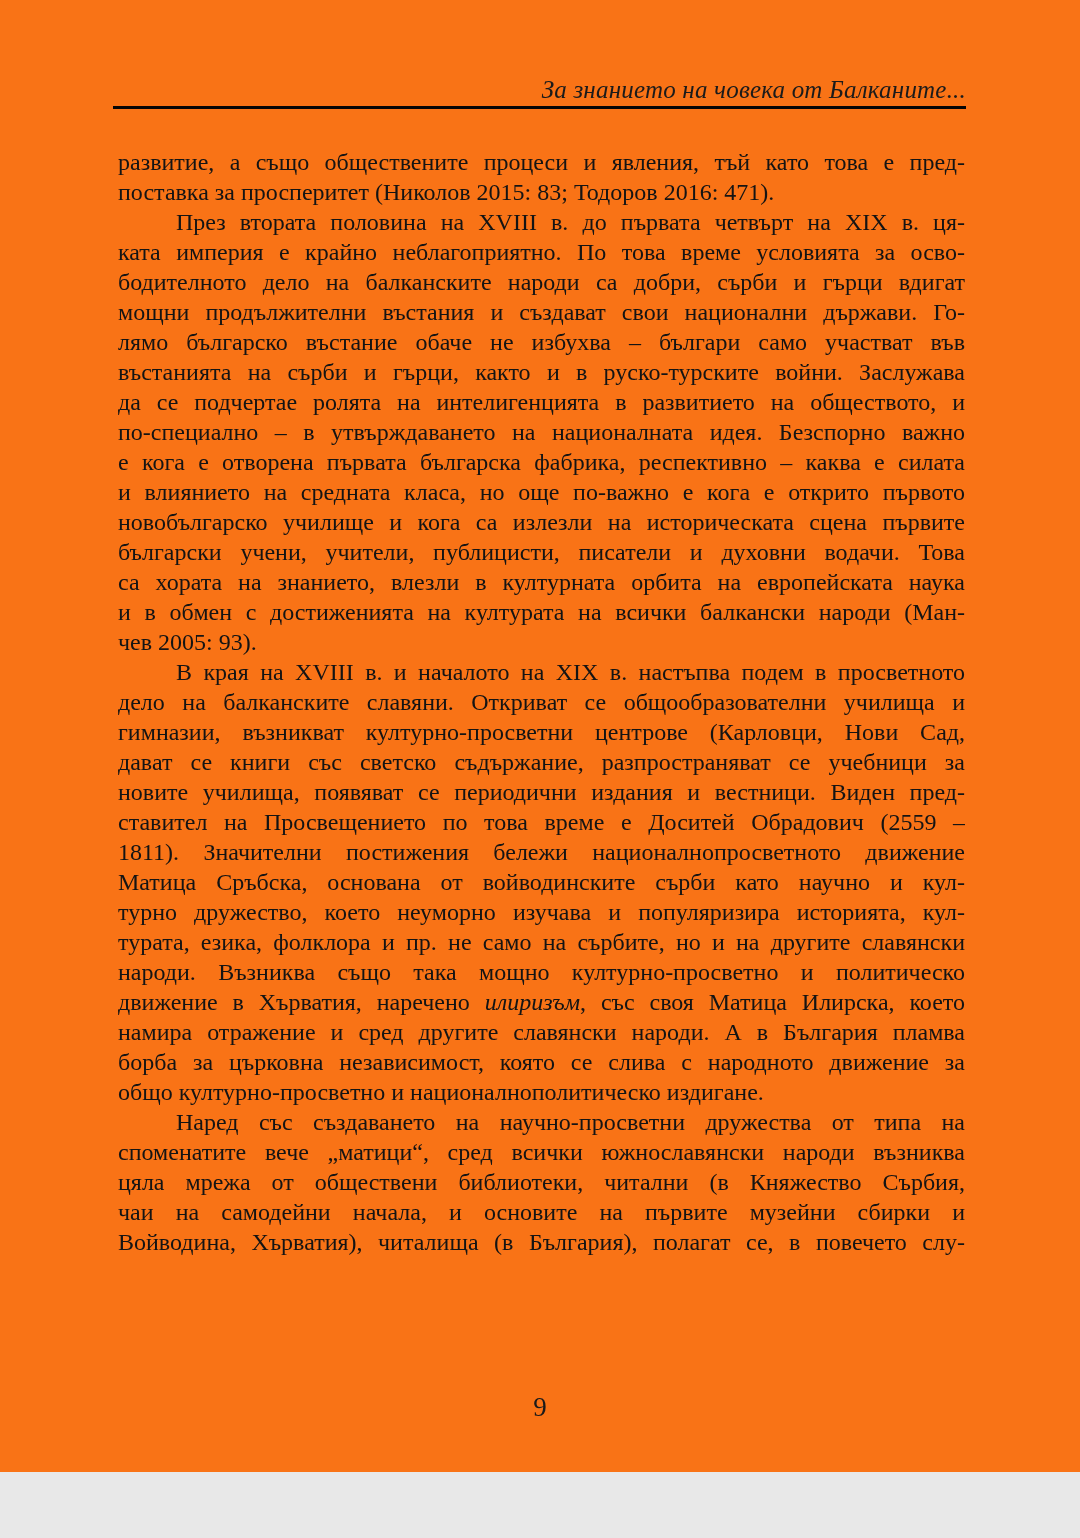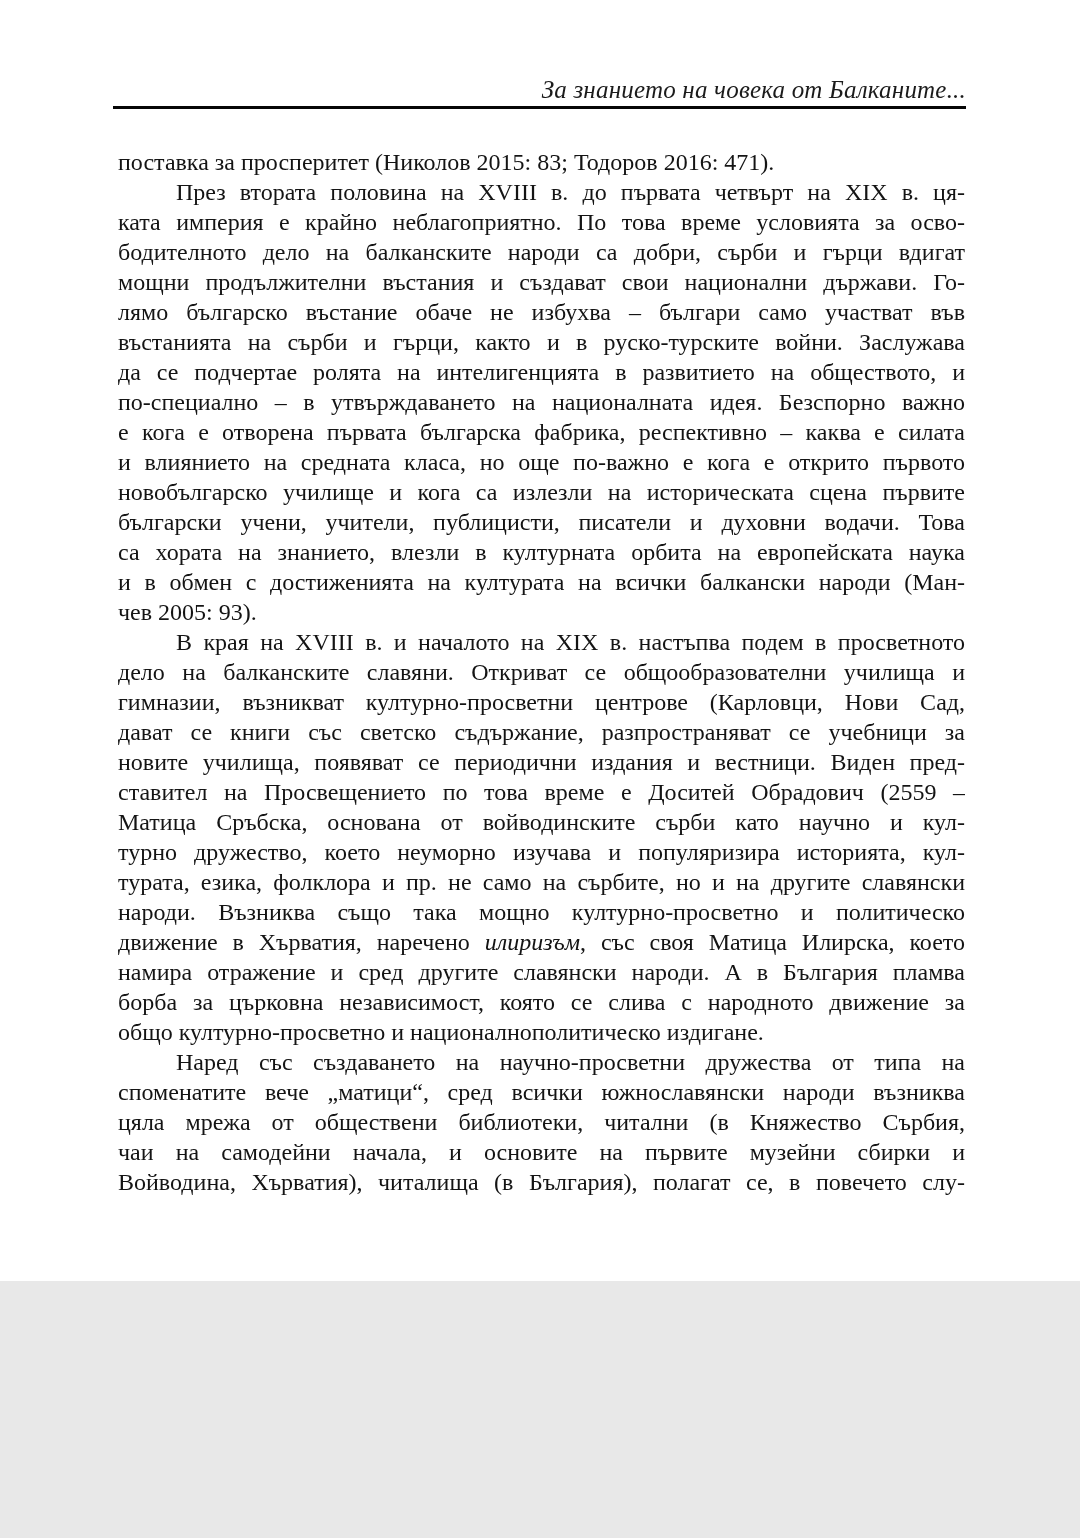--- a/index.html
+++ b/index.html
@@ -3,23 +3,23 @@
 <meta charset="utf-8">
 <style>
   html, body {
     margin: 0;
     padding: 0;
     background: #e8e8e8;
   }
   .sheet {
     position: relative;
     width: 1080px;
-    height: 1281px;
+    height: 1472px;
     margin: 0 auto;
-    background: #ffffff;
+    background: #f97316;
     font-family: "Liberation Serif", "DejaVu Serif", serif;
     color: #141414;
     overflow: hidden;
   }
   .running-header {
     position: absolute;
     top: 76px;
     right: 114px;
     font-size: 25px;
     font-style: italic;
@@ -69,20 +69,21 @@
   }
 </style>
 </head>
 <body>
 
 <div class="sheet">
   <div class="running-header">За знанието на човека от Балканите...</div>
   <div class="header-rule"></div>
   <div class="body-text">
       <div class="para">
+        <div class="line"><span>развитие, а също обществените процеси и явления, тъй като това е пред-</span></div>
         <div class="line end"><span>поставка за просперитет (Николов 2015: 83; Тодоров 2016: 471).</span></div>
       </div>
       <div class="para indent">
         <div class="line"><span>През втората половина на XVIII в. до първата четвърт на XIX в. ця-</span></div>
         <div class="line"><span>ката империя е крайно неблагоприятно. По това време условията за осво-</span></div>
         <div class="line"><span>бодителното дело на балканските народи са добри, сърби и гърци вдигат</span></div>
         <div class="line"><span>мощни продължителни въстания и създават свои национални държави. Го-</span></div>
         <div class="line"><span>лямо българско въстание обаче не избухва – българи само участват във</span></div>
         <div class="line"><span>въстанията на сърби и гърци, както и в руско-турските войни. Заслужава</span></div>
         <div class="line"><span>да се подчертае ролята на интелигенцията в развитието на обществото, и</span></div>
@@ -95,20 +96,21 @@
         <div class="line"><span>и в обмен с достиженията на културата на всички балкански народи (Ман-</span></div>
         <div class="line end"><span>чев 2005: 93).</span></div>
       </div>
       <div class="para indent">
         <div class="line"><span>В края на XVIII в. и началото на XIX в. настъпва подем в просветното</span></div>
         <div class="line"><span>дело на балканските славяни. Откриват се общообразователни училища и</span></div>
         <div class="line"><span>гимназии, възникват културно-просветни центрове (Карловци, Нови Сад,</span></div>
         <div class="line"><span>дават се книги със светско съдържание, разпространяват се учебници за</span></div>
         <div class="line"><span>новите училища, появяват се периодични издания и вестници. Виден пред-</span></div>
         <div class="line"><span>ставител на Просвещението по това време е Доситей Обрадович (2559 –</span></div>
+        <div class="line"><span>1811). Значителни постижения бележи националнопросветното движение</span></div>
         <div class="line"><span>Матица Сръбска, основана от войводинските сърби като научно и кул-</span></div>
         <div class="line"><span>турно дружество, което неуморно изучава и популяризира историята, кул-</span></div>
         <div class="line"><span>турата, езика, фолклора и пр. не само на сърбите, но и на другите славянски</span></div>
         <div class="line"><span>народи. Възниква също така мощно културно-просветно и политическо</span></div>
         <div class="line"><span>движение в Хърватия, наречено </span><span class="it">илиризъм</span><span>, със своя Матица Илирска, което</span></div>
         <div class="line"><span>намира отражение и сред другите славянски народи. А в България пламва</span></div>
         <div class="line"><span>борба за църковна независимост, която се слива с народното движение за</span></div>
         <div class="line end"><span>общо културно-просветно и националнополитическо издигане.</span></div>
       </div>
       <div class="para indent">

